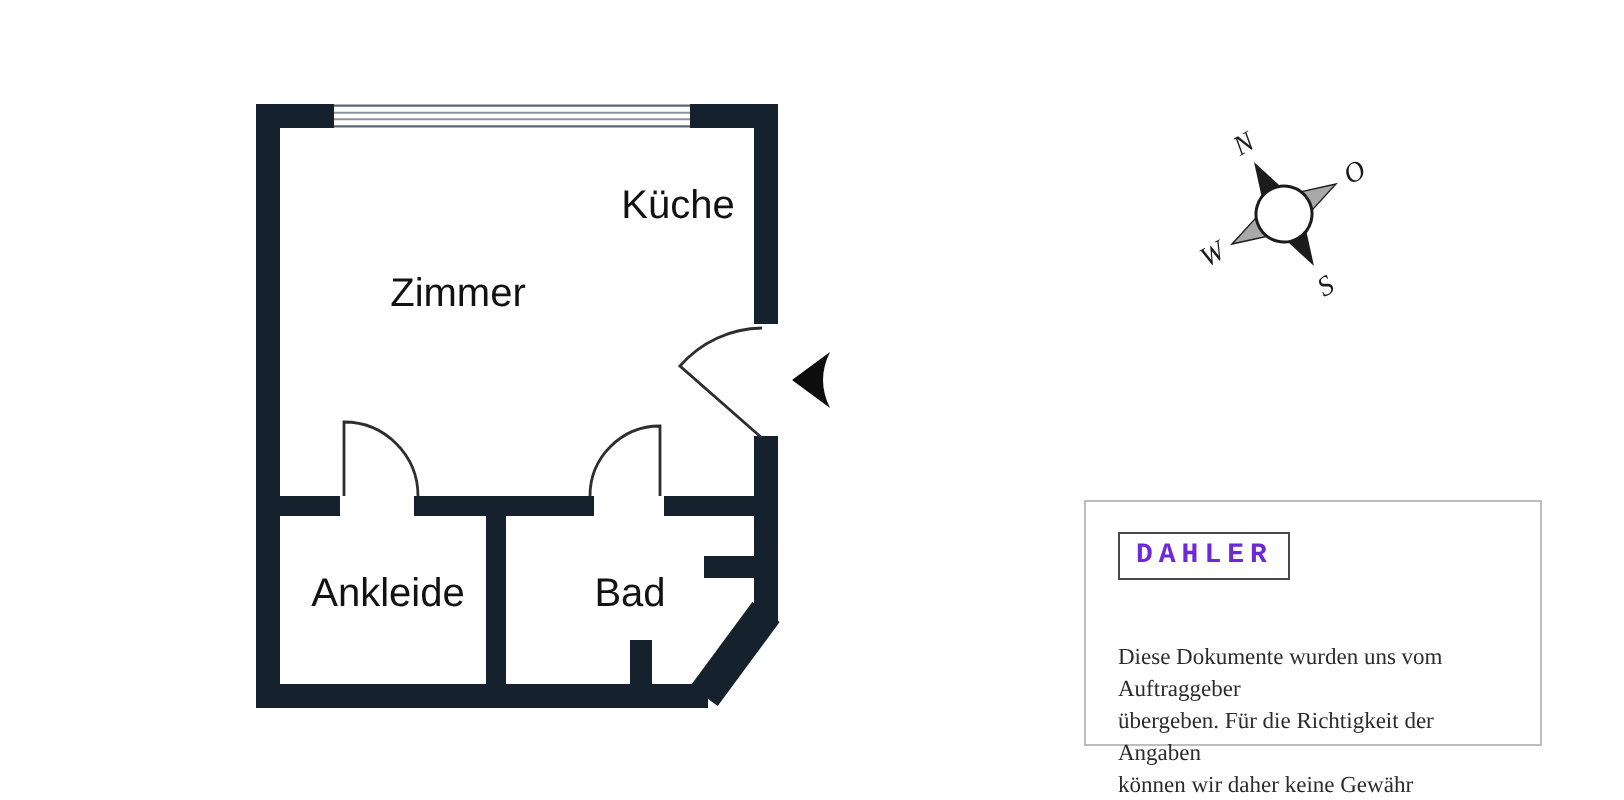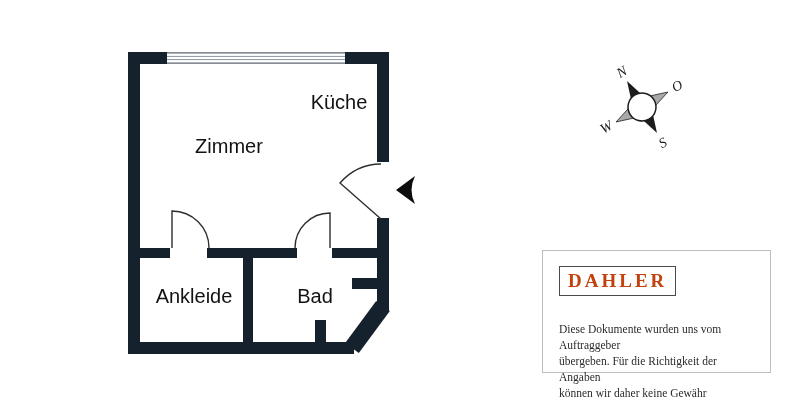--- a/index.html
+++ b/index.html
@@ -40,22 +40,22 @@
   .compass-circle{fill:#ffffff;stroke:var(--compass);stroke-width:1.5;}
   .panel{
     position:absolute;left:542px;top:250px;width:229px;height:123px;
     background:#ffffff;border:1px solid var(--panel-border);
     box-sizing:border-box;
   }
   .brand-box{
     position:absolute;left:16px;top:15px;
     border:1px solid var(--logo-border);
     padding:3px 8px;
-    font-family:Liberation Serif, serif;
-    font-size:19px;letter-spacing:3px;color:#c2410c;font-weight:600;
+    font-family:Liberation Mono, monospace;
+    font-size:14px;letter-spacing:3px;color:#6d28d9;font-weight:600;
   }
   .disclaimer{
     position:absolute;left:16px;top:70px;right:24px;margin:0;
     font-family:"Liberation Serif",serif;
     font-size:11.5px;line-height:16px;color:var(--text);
     white-space:pre-line;
   }
   .entrance-arrow{fill:#0d0d0d;}
 </style>
 </head>

